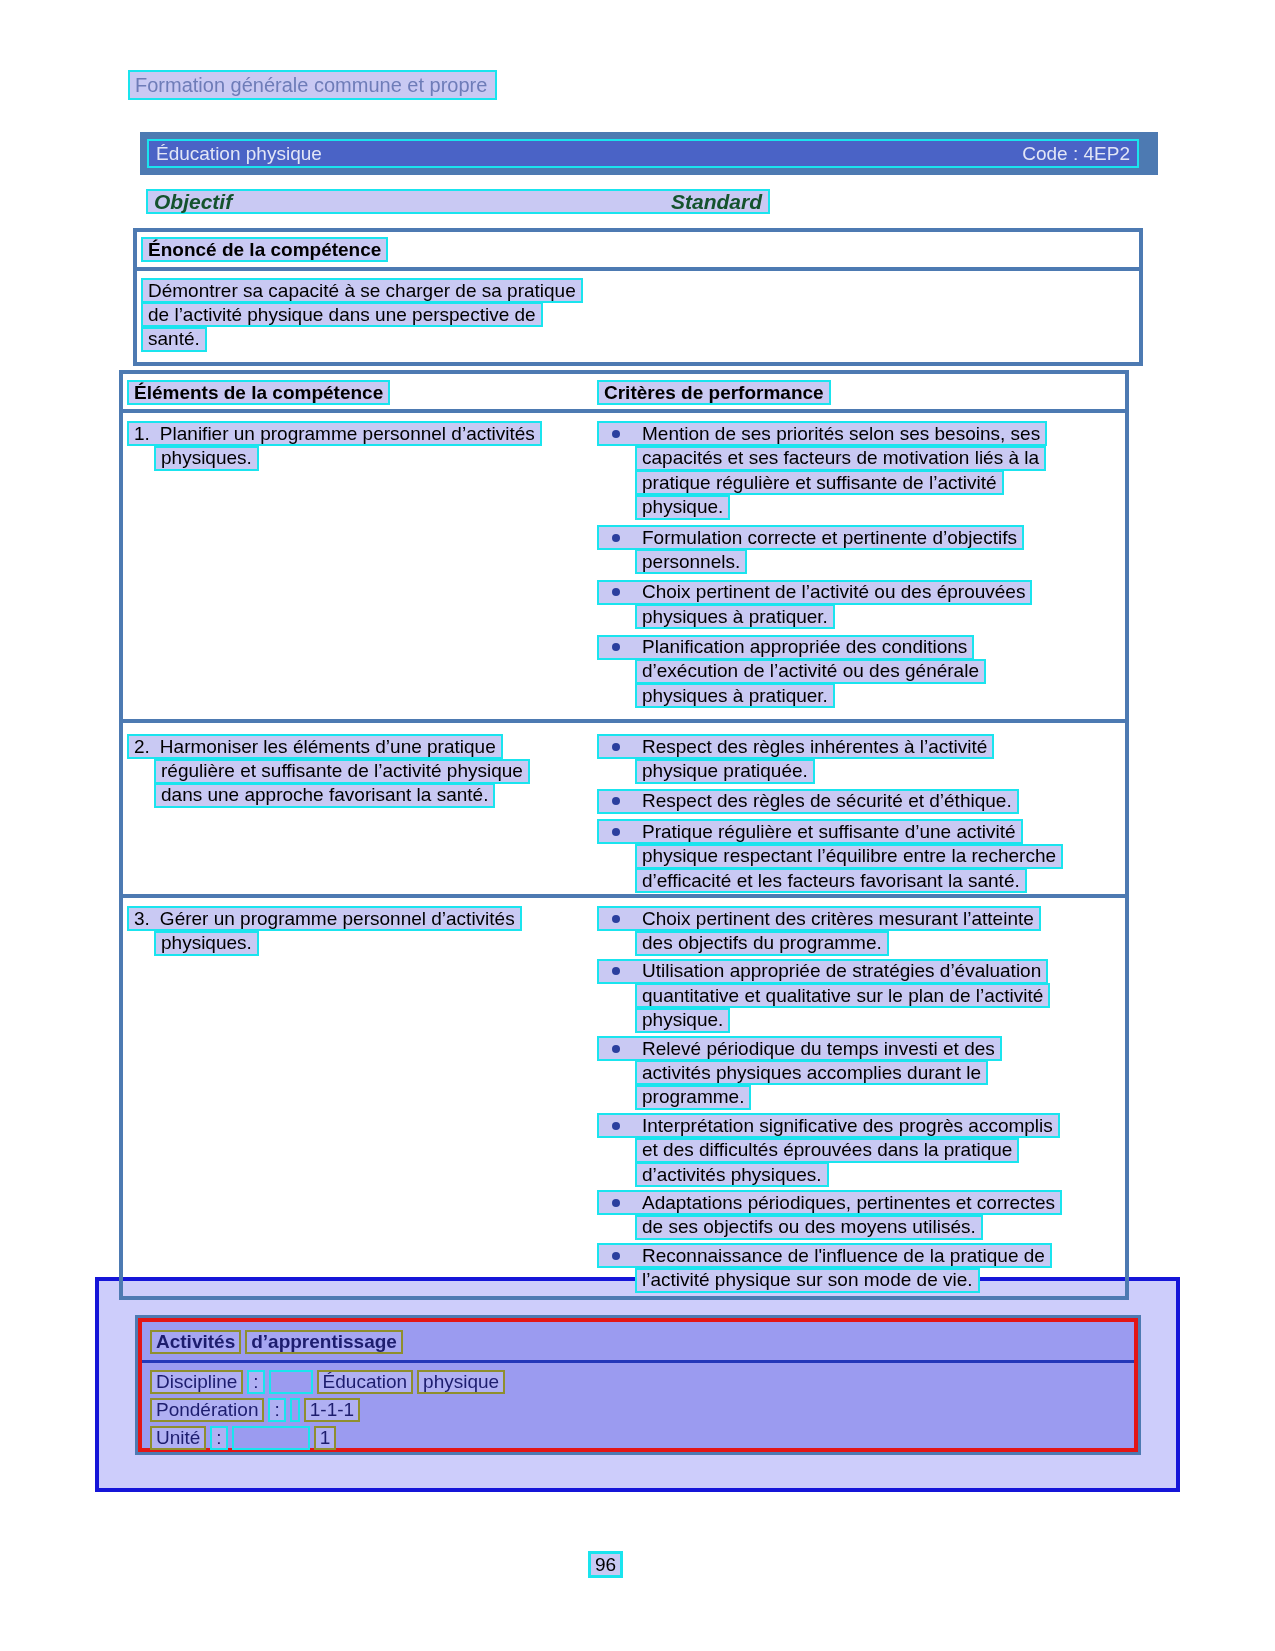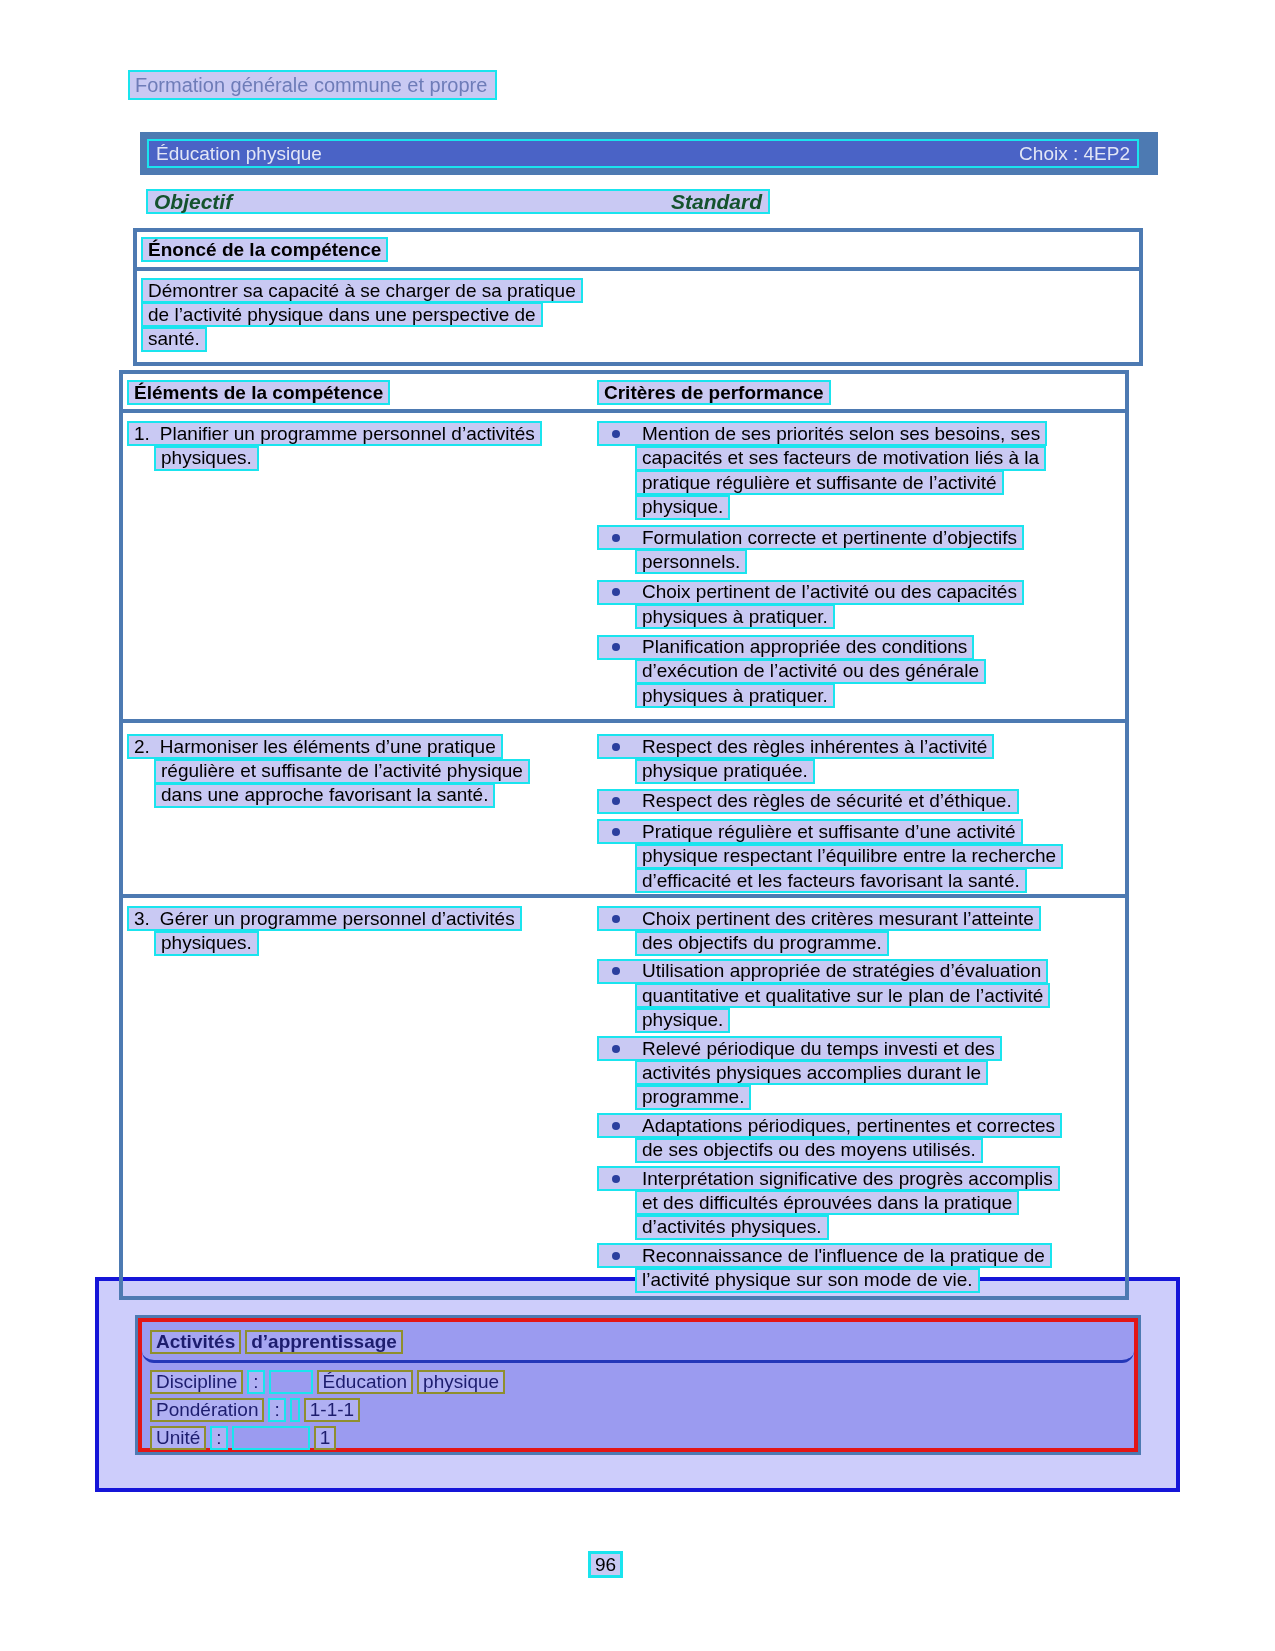--- a/index.html
+++ b/index.html
@@ -50,21 +50,21 @@
   .dot{width:8px;height:8px;border-radius:50%;background:#2b3f9e;margin:0 22px 0 8px;flex:none;}
   .bcont{padding-left:38px;}
 
   
   .bigbox{position:absolute;left:95px;top:1277px;width:1085px;height:215px;background:#cdcdfb;
           border:4px solid #1515d8;box-sizing:border-box;z-index:0;}
 
   
   .redbox{position:absolute;left:138px;top:1318px;width:1000px;height:134px;background:#9b9bf0;
           border:4px solid #e31515;box-sizing:border-box;box-shadow:0 0 0 3px #4d7ab2;z-index:2;}
-  .red-head{padding:8px 0 0 8px;height:41px;box-sizing:border-box;border-bottom:3px solid #2437b8;border-radius:12px;}
+  .red-head{padding:8px 0 0 8px;height:41px;box-sizing:border-box;border-bottom:3px solid #2437b8;}
   .red-body{padding:7px 0 0 8px;}
   .red-row{height:28px;white-space:nowrap;}
   .w{display:inline-block;background:#b0b0f3;border:2px solid #8f8f2d;padding:0 4px;font-size:19px;
      line-height:20px;color:#1d1d6e;margin-right:4px;vertical-align:top;}
   .red-head .w{font-weight:bold;background:#a6a6f2;}
   .w.colon{border-color:#1ae4ee;}
   .gap{display:inline-block;height:20px;border:2px solid #1ae4ee;margin-right:4px;vertical-align:top;}
   .g-disc{width:40px;}
   .g-pond{width:6px;}
   .g-unit{width:74px;}
@@ -77,21 +77,21 @@
 
 <div id="page">
 
   <div class="title-line">
     <span class="hl">Formation générale commune et propre</span>
   </div>
 
   <div class="bar">
     <div class="bar-band">
       <span>Éducation physique</span>
-      <span>Choix : 4EP2</span>
+      <span>Code : 4EP2</span>
     </div>
   </div>
 
   <div class="heading">
     <span>Objectif</span>
     <span>Standard</span>
   </div>
 
   <div class="enonce">
     <div class="enonce-head">
@@ -131,21 +131,21 @@
         <div class="bullet">
           <div class="line"><span class="hl">
                 <span class="dot"></span>
                 <span>Formulation correcte et pertinente d’objectifs</span>
               </span></div>
           <div class="line bcont"><span class="hl">personnels.</span></div>
         </div>
         <div class="bullet">
           <div class="line"><span class="hl">
                 <span class="dot"></span>
-                <span>Choix pertinent de l’activité ou des capacités</span>
+                <span>Choix pertinent de l’activité ou des éprouvées</span>
               </span></div>
           <div class="line bcont"><span class="hl">physiques à pratiquer.</span></div>
         </div>
         <div class="bullet">
           <div class="line"><span class="hl">
                 <span class="dot"></span>
                 <span>Planification appropriée des conditions</span>
               </span></div>
           <div class="line bcont"><span class="hl">d’exécution de l’activité ou des générale</span></div>
           <div class="line bcont"><span class="hl">physiques à pratiquer.</span></div>
@@ -215,31 +215,31 @@
           <div class="line"><span class="hl">
                 <span class="dot"></span>
                 <span>Relevé périodique du temps investi et des</span>
               </span></div>
           <div class="line bcont"><span class="hl">activités physiques accomplies durant le</span></div>
           <div class="line bcont"><span class="hl">programme.</span></div>
         </div>
         <div class="bullet">
           <div class="line"><span class="hl">
                 <span class="dot"></span>
-                <span>Adaptations périodiques, pertinentes et correctes</span>
-              </span></div>
-          <div class="line bcont"><span class="hl">de ses objectifs ou des moyens utilisés.</span></div>
-        </div>
-        <div class="bullet">
-          <div class="line"><span class="hl">
-                <span class="dot"></span>
                 <span>Interprétation significative des progrès accomplis</span>
               </span></div>
           <div class="line bcont"><span class="hl">et des difficultés éprouvées dans la pratique</span></div>
           <div class="line bcont"><span class="hl">d’activités physiques.</span></div>
+        </div>
+        <div class="bullet">
+          <div class="line"><span class="hl">
+                <span class="dot"></span>
+                <span>Adaptations périodiques, pertinentes et correctes</span>
+              </span></div>
+          <div class="line bcont"><span class="hl">de ses objectifs ou des moyens utilisés.</span></div>
         </div>
         <div class="bullet">
           <div class="line"><span class="hl">
                 <span class="dot"></span>
                 <span>Reconnaissance de l'influence de la pratique de</span>
               </span></div>
           <div class="line bcont"><span class="hl">l’activité physique sur son mode de vie.</span></div>
         </div>
       </div>
     </div>

